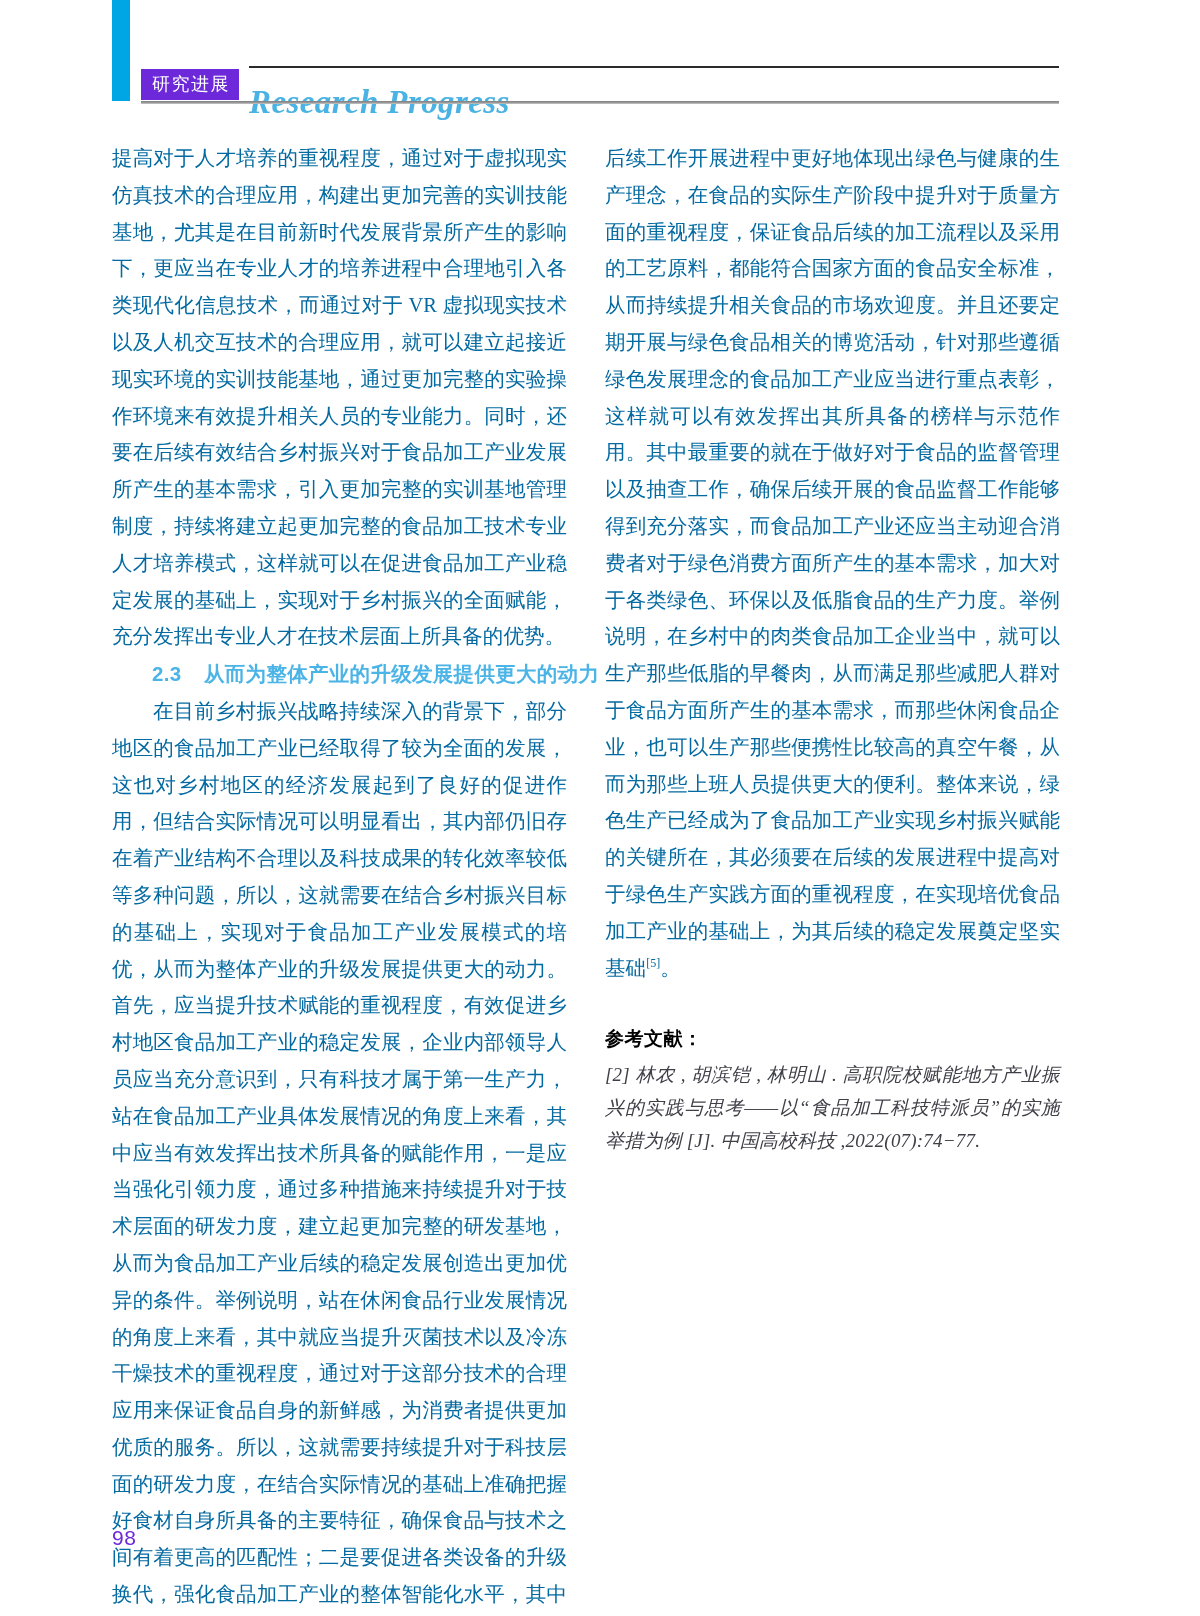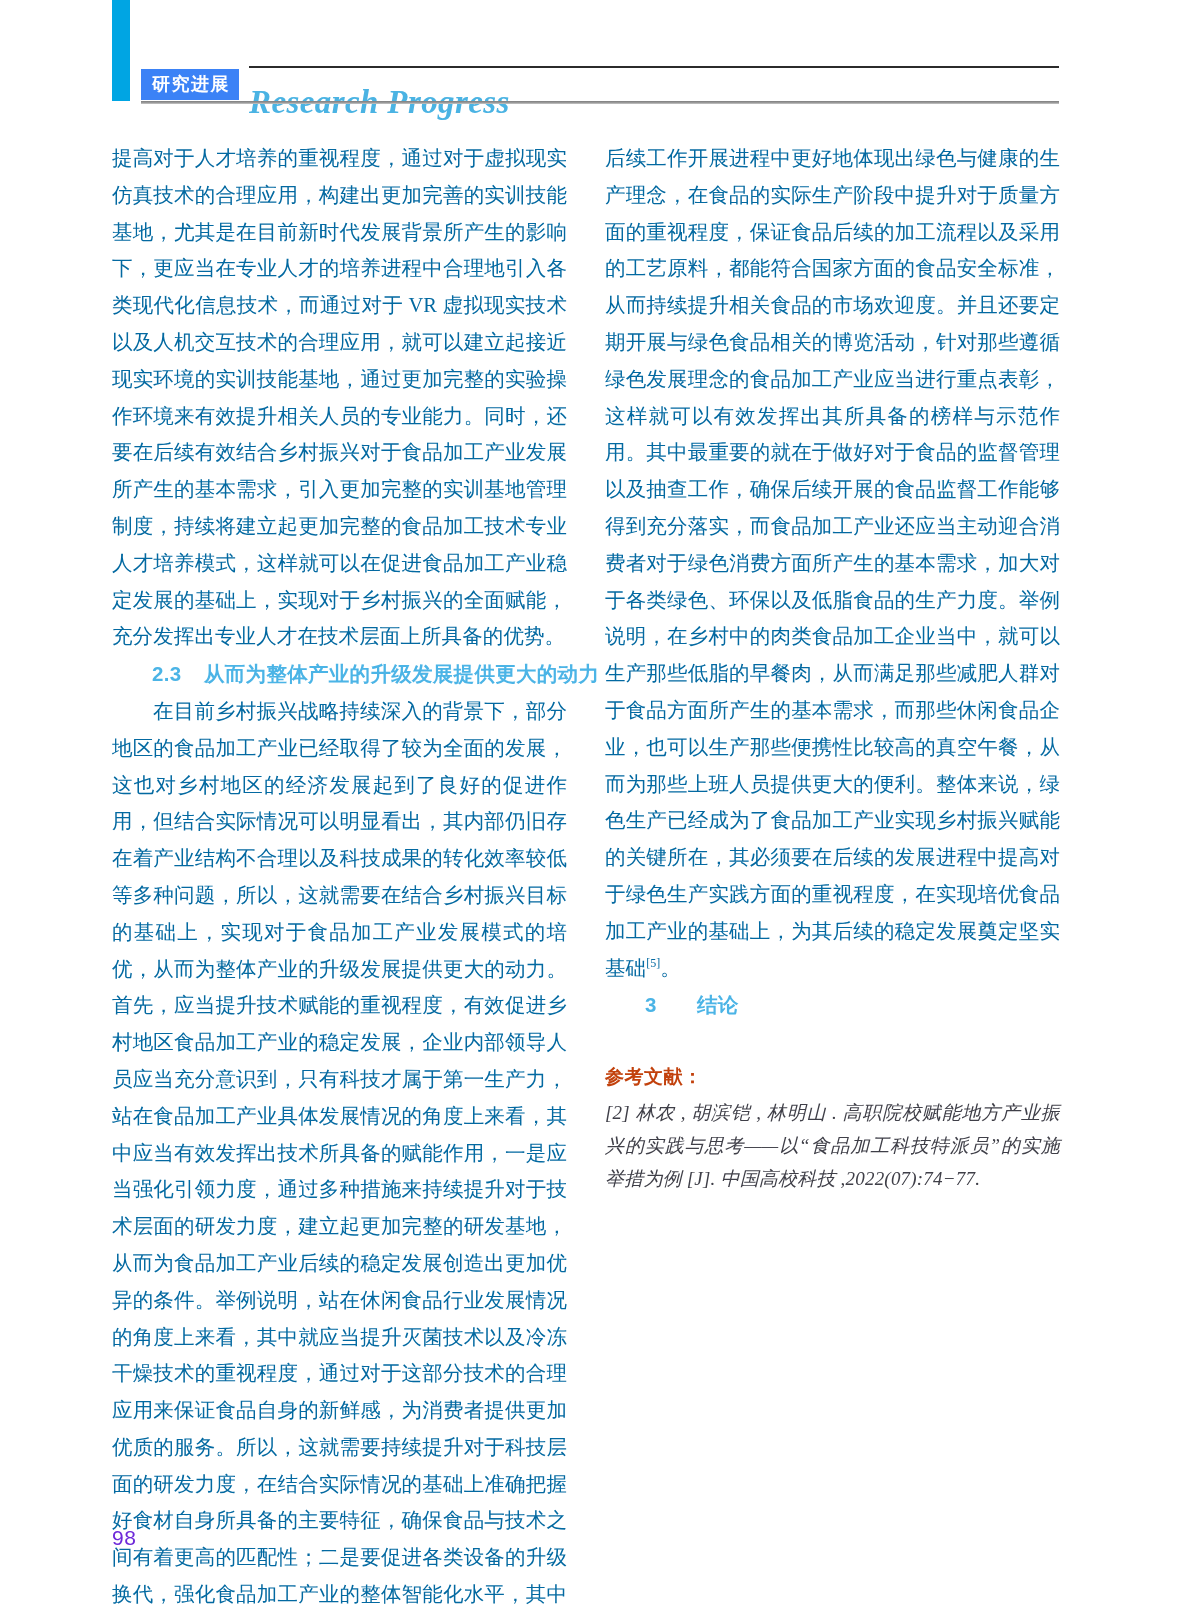--- a/index.html
+++ b/index.html
@@ -40,24 +40,24 @@
     width: 18px;
     height: 101px;
     background: #00a5e3;
   }
   .runhead-tag {
     position: absolute;
     left: 141px;
     top: 69px;
     height: 31px;
     box-sizing: border-box;
-    background: #3b82f6;
+    background: #6d28d9;
     color: #ffffff;
     font-family: "Liberation Sans", "DejaVu Sans", sans-serif;
-    font-weight: bold;
+    font-weight: normal;
     font-size: 18px;
     letter-spacing: 1.5px;
     line-height: 31px;
     padding: 0 9px 0 11px;
     white-space: nowrap;
   }
   .runhead-en {
     position: absolute;
     left: 249px;
     top: 84px;
@@ -134,21 +134,21 @@
   }
 
   
   .refs-block { margin-top: 36px; }
   h4.refs-title {
     margin: 0 0 2px 0;
     font-family: "Liberation Sans", "DejaVu Sans", sans-serif;
     font-weight: bold;
     font-size: 19px;
     line-height: 34px;
-    color: #c2410c;
+    color: #000000;
     letter-spacing: 0.5px;
   }
   p.ref-item {
     margin: 0;
     font-family: "Liberation Serif", "DejaVu Serif", serif;
     font-style: italic;
     font-size: 19px;
     line-height: 33px;
     text-align: justify;
     text-justify: inter-ideograph;
@@ -192,23 +192,20 @@
       </h3>
 
       <p class="body-par indent"><span>在目前乡村振兴战略持续深入的背景下，部分地区的食品加工产业已经取得了较为全面的发展，这也对乡村地区的经济发展起到了良好的促进作用，但结合实际情况可以明显看出，其内部仍旧存在着产业结构不合理以及科技成果的转化效率较低等多种问题，所以，这就需要在结合乡村振兴目标的基础上，实现对于食品加工产业发展模式的培优，从而为整体产业的升级发展提供更大的动力。首先，应当提升技术赋能的重视程度，有效促进乡村地区食品加工产业的稳定发展，企业内部领导人员应当充分意识到，只有科技才属于第一生产力，站在食品加工产业具体发展情况的角度上来看，其中应当有效发挥出技术所具备的赋能作用，一是应当强化引领力度，通过多种措施来持续提升对于技术层面的研发力度，建立起更加完整的研发基地，从而为食品加工产业后续的稳定发展创造出更加优异的条件。举例说明，站在休闲食品行业发展情况的角度上来看，其中就应当提升灭菌技术以及冷冻干燥技术的重视程度，通过对于这部分技术的合理应用来保证食品自身的新鲜感，为消费者提供更加优质的服务。所以，这就需要持续提升对于科技层面的研发力度，在结合实际情况的基础上准确把握好食材自身所具备的主要特征，确保食品与技术之间有着更高的匹配性；二是要促进各类设备的升级换代，强化食品加工产业的整体智能化水平，其中应当提升对于 ERP 系统的研发力度，以此为基础来开发出更加完整的数字化生产线，促进产品生产效率与生产质量的同步提升，还要结合发展情况来引入 3D 打印、物联网等多种先进技术手段，确保设备的柔性生产能力不会受到影响</span></p>
 
     </div>
 
     <div class="col col-right">
 
       <p class="body-par"><span>后续工作开展进程中更好地体现出绿色与健康的生产理念，在食品的实际生产阶段中提升对于质量方面的重视程度，保证食品后续的加工流程以及采用的工艺原料，都能符合国家方面的食品安全标准，从而持续提升相关食品的市场欢迎度。并且还要定期开展与绿色食品相关的博览活动，针对那些遵循绿色发展理念的食品加工产业应当进行重点表彰，这样就可以有效发挥出其所具备的榜样与示范作用。其中最重要的就在于做好对于食品的监督管理以及抽查工作，确保后续开展的食品监督工作能够得到充分落实，而食品加工产业还应当主动迎合消费者对于绿色消费方面所产生的基本需求，加大对于各类绿色、环保以及低脂食品的生产力度。举例说明，在乡村中的肉类食品加工企业当中，就可以生产那些低脂的早餐肉，从而满足那些减肥人群对于食品方面所产生的基本需求，而那些休闲食品企业，也可以生产那些便携性比较高的真空午餐，从而为那些上班人员提供更大的便利。整体来说，绿色生产已经成为了食品加工产业实现乡村振兴赋能的关键所在，其必须要在后续的发展进程中提高对于绿色生产实践方面的重视程度，在实现培优食品加工产业的基础上，为其后续的稳定发展奠定坚实基础</span><sup class="refmark">[5]</sup><span>。</span></p>
 
-      <h3 class="sec-head">
-        <span class="num">3</span><span>结论</span>
-      </h3>
 
 
       <div class="refs-block">
         <h4 class="refs-title">参考文献：</h4>
 
         <p class="ref-item">[2] 林农 , 胡滨铠 , 林明山 . 高职院校赋能地方产业振兴的实践与思考——以“食品加工科技特派员”的实施举措为例 [J]. 中国高校科技 ,2022(07):74−77.</p>
 
       </div>
     </div>
   </div>

